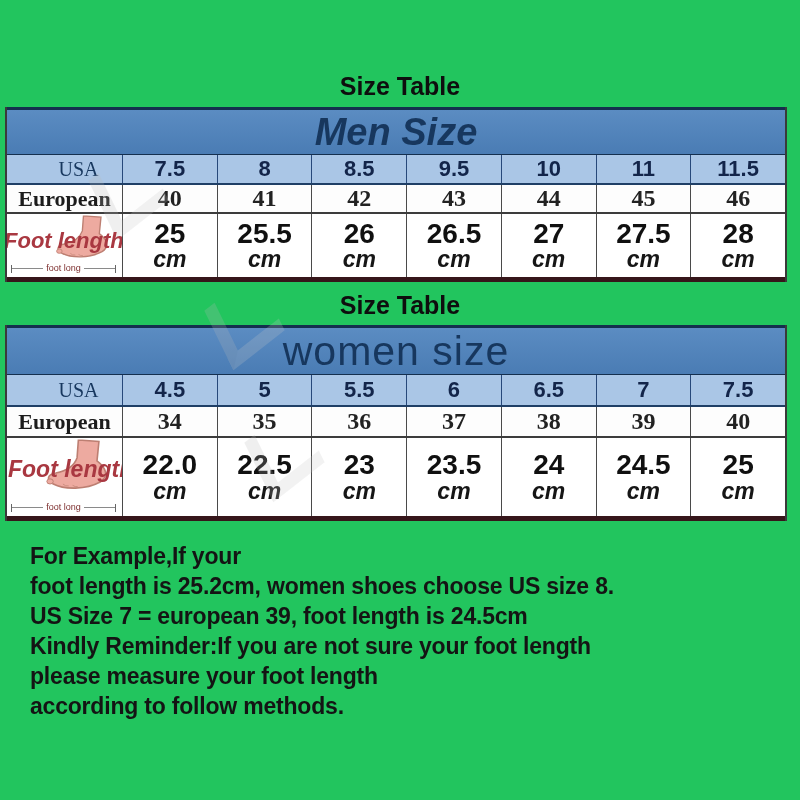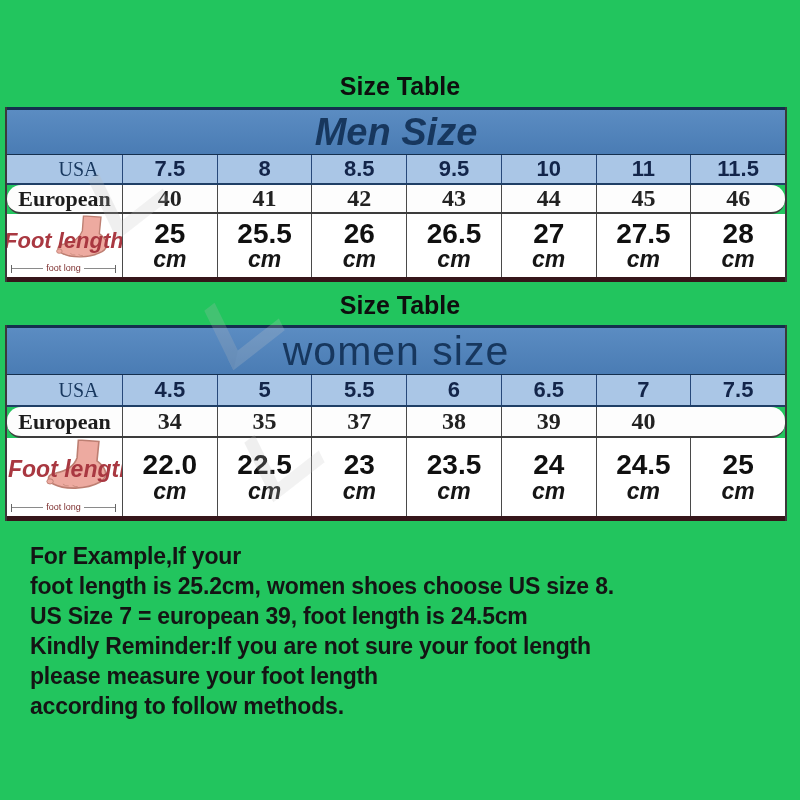--- a/index.html
+++ b/index.html
@@ -27,21 +27,21 @@
   .cell{display:flex;align-items:center;justify-content:center;box-sizing:border-box;}
   .row .cell + .cell{border-left:1px solid #44506a;}
 
   .row-usa{background:#aac6e6;border-bottom:2px solid #1f3f66;}
   .row-usa .cell + .cell{border-left:1px solid #27487a;}
   .row-usa .lbl{font-family:"Liberation Serif",serif;font-size:20px;color:#17375e;padding-left:28px;}
   .row-usa .val{font-size:22px;font-weight:bold;color:#13254a;}
   .men .row-usa{height:28px;}
   .women .row-usa{height:30px;}
 
-  .row-euro{background:#fdfdfd;border-bottom:2px solid #3c3c3c;border-radius:14px;}
+  .row-euro{background:#fdfdfd;border-bottom:2px solid #3c3c3c;}
   .row-euro .cell + .cell{border-left:1px solid #4a4a4a;}
   .row-euro .lbl{font-family:"Liberation Serif",serif;font-size:22px;font-weight:bold;color:#1c1c1c;}
   .row-euro .val{font-family:"Liberation Serif",serif;font-size:24px;font-weight:bold;color:#222;}
   .men .row-euro{height:27px;}
   .women .row-euro{height:29px;}
 
   .row-foot{background:#ffffff;border-bottom:5px solid #36161a;}
   .row-foot .cell + .cell{border-left:1px solid #4a4a4a;}
   .men .row-foot{height:63px;}
   .women .row-foot{height:78px;}
@@ -163,20 +163,21 @@
           <div class="cell val">5.5</div>
           <div class="cell val">6</div>
           <div class="cell val">6.5</div>
           <div class="cell val">7</div>
           <div class="cell val">7.5</div>
         </div>
         <div class="row row-euro">
           <div class="cell lbl">European</div>
           <div class="cell val">34</div>
           <div class="cell val">35</div>
+          <div class="cell val">36</div>
           <div class="cell val">37</div>
           <div class="cell val">38</div>
           <div class="cell val">39</div>
           <div class="cell val">40</div>
         </div>
         <div class="row row-foot">
           <div class="cell lbl foot-cell">
             <svg class="foot-svg" viewBox="0 0 110 84">
               <path d="M60,2 L86,4 L83,34 C96,44 103,57 88,67 C66,79 32,79 15,70 C3,64 6,55 19,53 C37,49 48,41 52,29 L54,2 Z" fill="#edaaa0" stroke="#bd7f72" stroke-width="2.5"></path>
               <ellipse cx="10" cy="66" rx="5" ry="4" fill="#edaaa0" stroke="#bd7f72" stroke-width="1.5"></ellipse>

